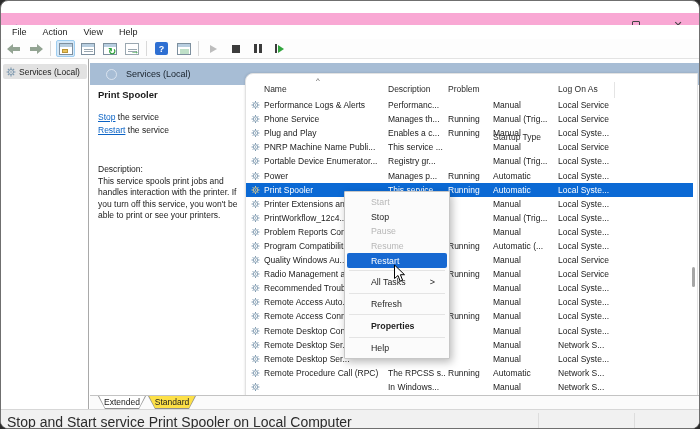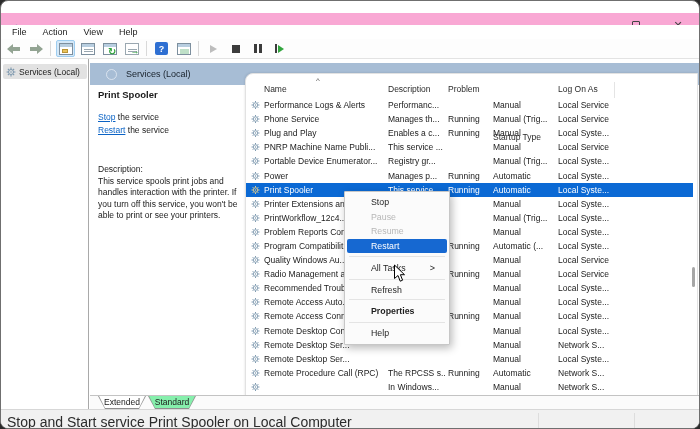--- a/index.html
+++ b/index.html
@@ -83,21 +83,21 @@
   .c-logon { left:312px; width:70px; }
   .vscroll { position:absolute; right:2px; top:24px; width:3px; height:296px; }
   .vthumb { position:absolute; left:0; top:169px; width:3px; height:20px; background:#a6a6a6; border-radius:2px; }
 
   
   .tabs { position:absolute; left:89px; top:394px; width:611px; height:14px; border-top:1px solid #c3c3c3; background:#fbfbfb; }
   .tab { position:absolute; top:0; height:13px; }
   .tab .tb { position:absolute; inset:0; background:#8f8f8f; clip-path:polygon(0 0,100% 0,calc(100% - 7px) 100%,7px 100%); }
   .tab .tf { position:absolute; left:1px; right:1px; top:0; bottom:1px; background:#ffffff; clip-path:polygon(0 0,100% 0,calc(100% - 6px) 100%,6px 100%);
              display:flex; align-items:center; justify-content:center; font-size:8.5px; color:#1b1b1b; }
-  .tab.off .tf { background:#86efac; }
+  .tab.off .tf { background:#fde047; }
 
   
   .statusbar { position:absolute; left:0; top:408px; width:100%; height:21px; background:#f1f1f1; border-top:1px solid #d7d7d7; }
   .status-text { position:absolute; left:6px; top:4px; font-size:14px; color:#2b2b2b; }
   .sdiv { position:absolute; top:3px; width:1px; height:15px; background:#dddddd; }
 
   
   .cmenu { position:absolute; left:343px; top:190px; width:106px; background:#fbfbfb; border:1px solid #c7c7c7;
            box-shadow:2px 3px 8px rgba(0,0,0,.28); padding:3px 0; border-radius:1px; }
   .mi { position:relative; height:14.6px; display:flex; align-items:center; font-size:8.8px; color:#1f1f1f; padding-left:24px; margin:0 2px; }
@@ -774,20 +774,23 @@
       </div>
     </div>
 
   <div class="statusbar">
     <span class="status-text">Stop and Start service Print Spooler on Local Computer</span>
     <span class="sdiv" style="left:537px"></span>
     <span class="sdiv" style="left:633px"></span>
   </div>
 
   <div class="cmenu" id="cmenu">
+      <div class="mi dis">
+        <span>Start</span>
+      </div>
       <div class="mi">
         <span>Stop</span>
       </div>
       <div class="mi dis">
         <span>Pause</span>
       </div>
       <div class="mi dis">
         <span>Resume</span>
       </div>
       <div class="mi hl">

